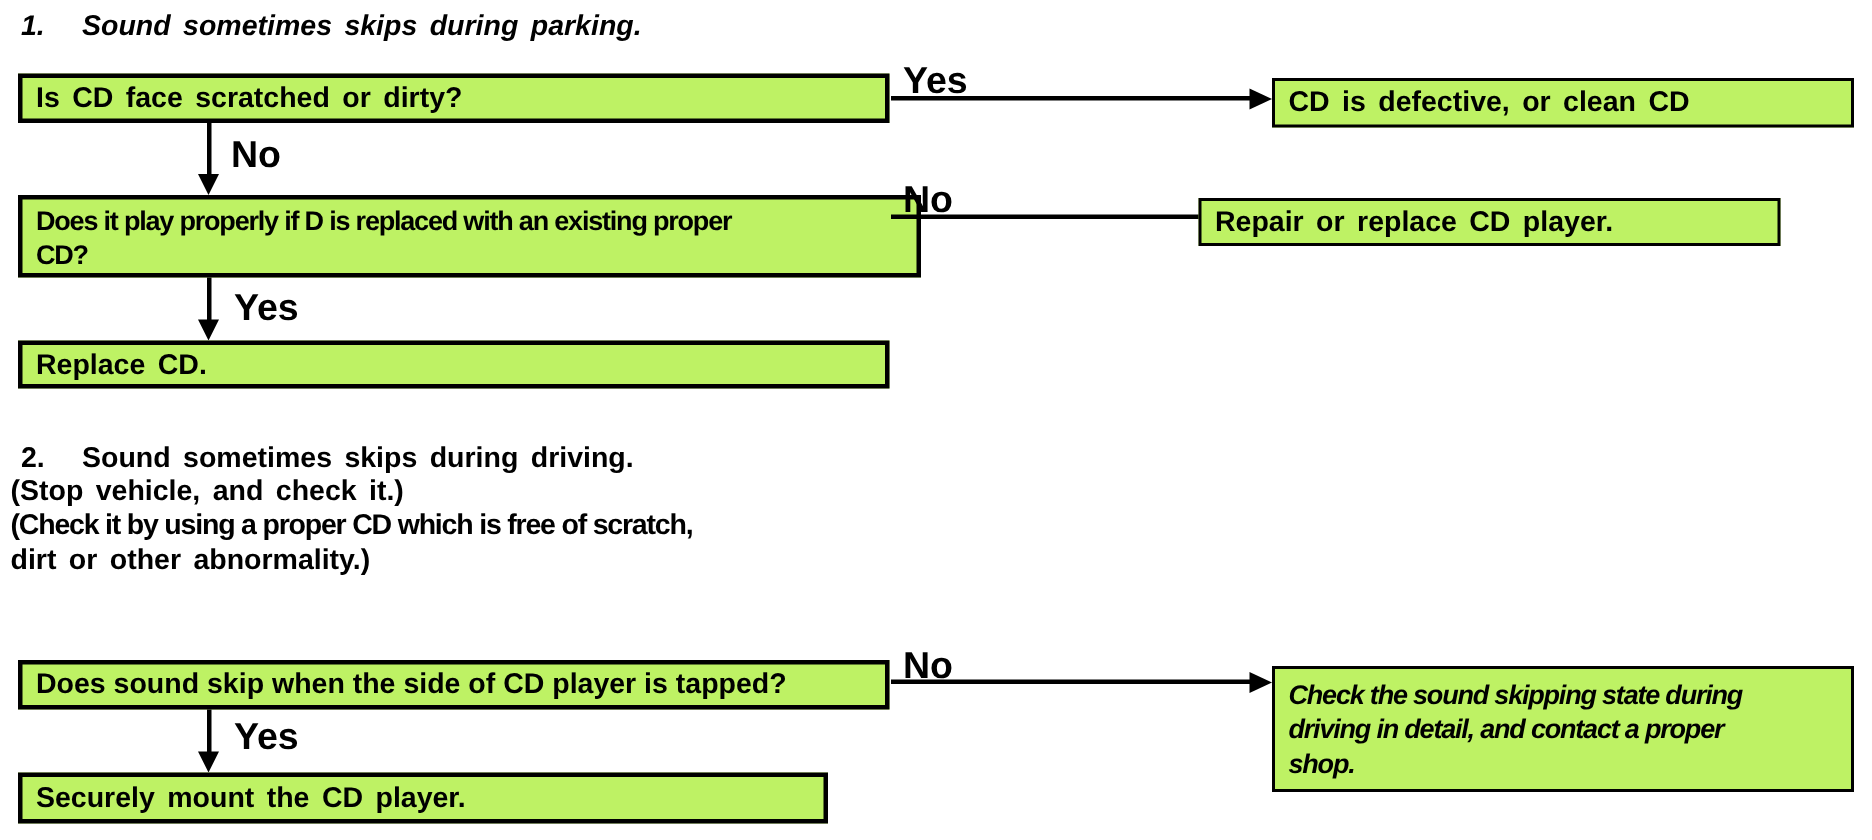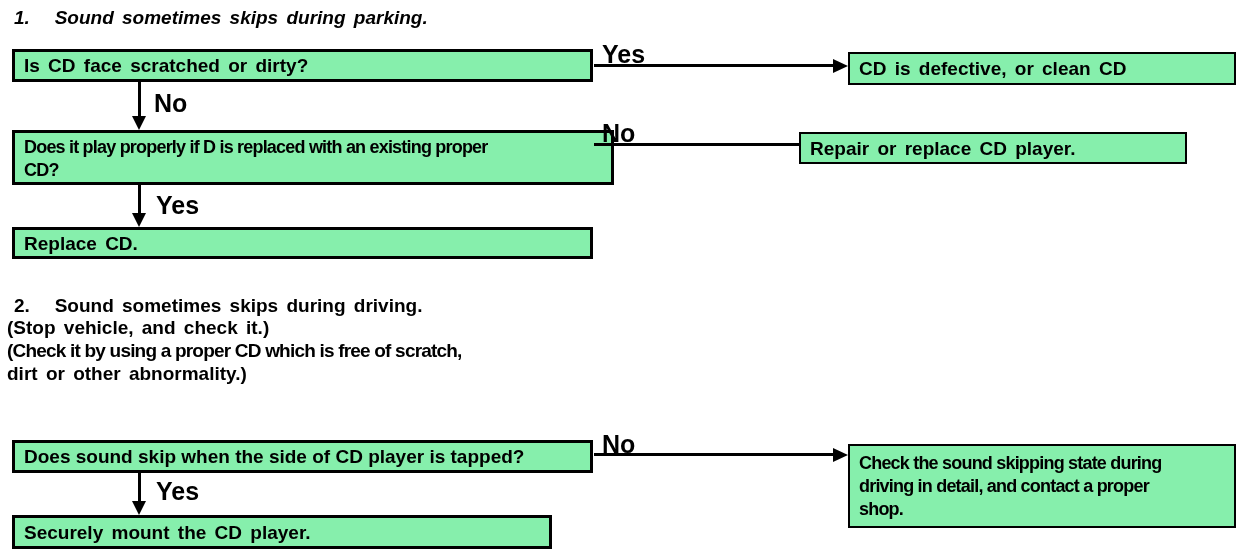--- a/index.html
+++ b/index.html
@@ -1,21 +1,21 @@
 <!DOCTYPE html>
 <html><head>
 <meta charset="utf-8">
 <style>
   html,body{margin:0;padding:0;background:#fff;}
   .page{position:relative;width:1248px;height:560px;background:#fff;color:#000;
         font-family:"Liberation Sans",sans-serif;font-weight:bold;overflow:hidden;}
   .t{position:absolute;font-size:19px;white-space:pre;}
   .wide{word-spacing:3px;}
   .cond{letter-spacing:-0.8px;}
-  .node{position:absolute;border:3px solid #000;background:#86efac;box-sizing:border-box;
+  .node{position:absolute;border:3px solid #000;background:#bef264;box-sizing:border-box;
         display:flex;flex-direction:column;justify-content:center;padding:2px 9px;font-size:19px;}
   .node.thin{border-width:2px;}
   .node.top{justify-content:flex-start;padding-top:3px;}
   .node .line{white-space:pre;line-height:23px;}
   .node.cond3 .line{font-size:18px;letter-spacing:-0.8px;}
   .hline{position:absolute;height:3px;background:#000;}
   .vline{position:absolute;width:3px;background:#000;}
   .ah-r{position:absolute;width:0;height:0;border-top:7px solid transparent;
         border-bottom:7px solid transparent;border-left:15px solid #000;}
   .ah-d{position:absolute;width:0;height:0;border-left:7px solid transparent;
@@ -72,21 +72,21 @@
   <div class="t wide" style="left:7px;top:363px;">dirt or other abnormality.)</div>
 
   <div class="node" style="left:12px;top:440px;width:581px;height:33px;">
     <div class="line">Does sound skip when the side of CD player is tapped?</div>
   </div>
 
   <div class="lbl" style="left:602px;top:430px;">No</div>
   <div class="hline" style="left:594px;top:453px;width:241px;"></div>
   <div class="ah-r" style="left:833px;top:448px;"></div>
 
-  <div class="node thin cond3" style="left:848px;top:444px;width:388px;height:84px;">
+  <div class="node thin cond3" style="left:848px;top:444px;width:388px;height:84px;font-style:italic;">
     <div class="line">Check the sound skipping state during</div>
     <div class="line">driving in detail, and contact a proper</div>
     <div class="line">shop.</div>
   </div>
 
   <div class="vline" style="left:138px;top:473px;height:29px;"></div>
   <div class="ah-d" style="left:132px;top:501px;"></div>
   <div class="lbl" style="left:156px;top:477px;">Yes</div>
 
   <div class="node wide" style="left:12px;top:515px;width:540px;height:34px;">

